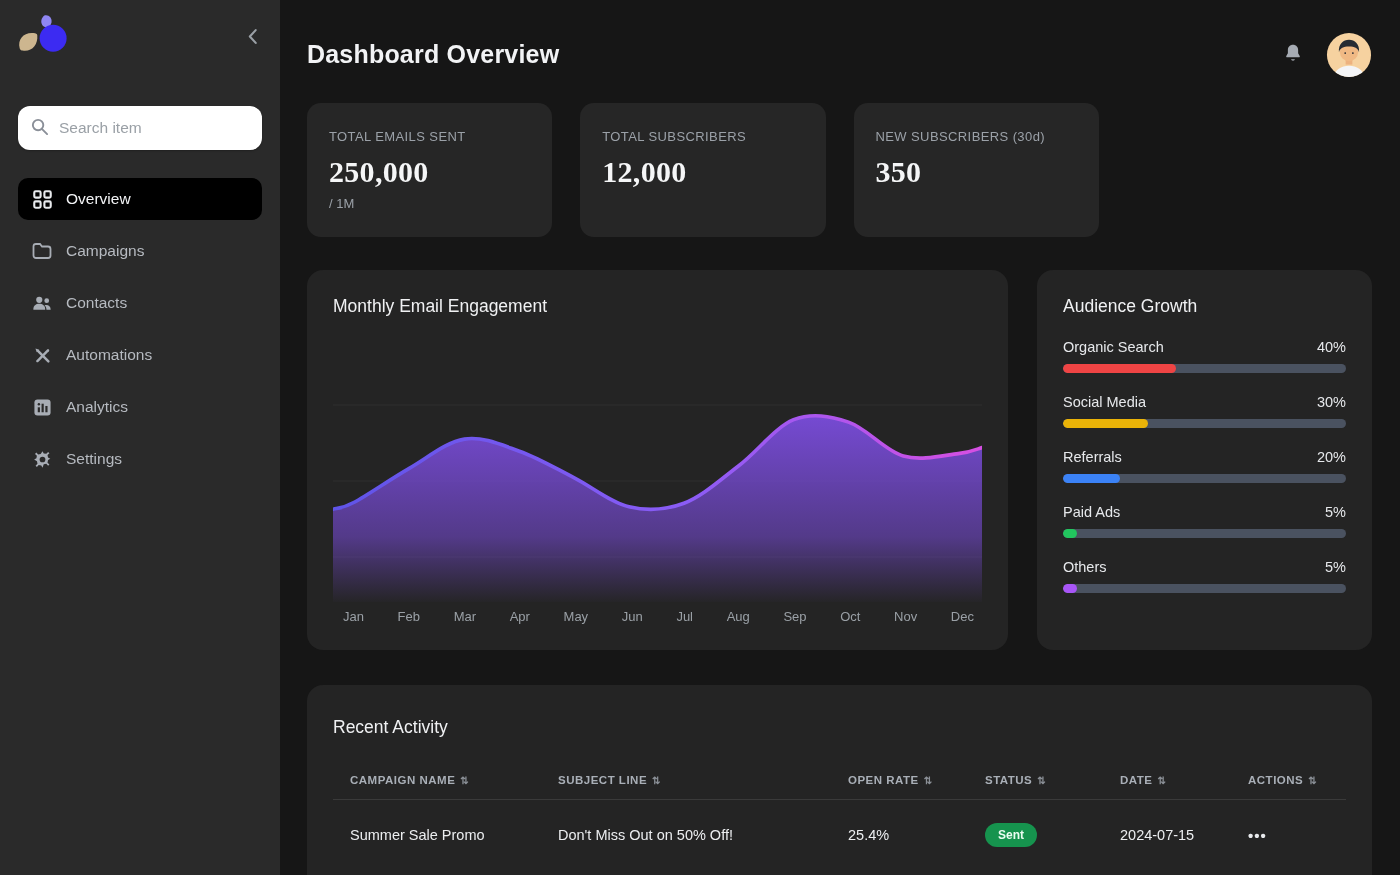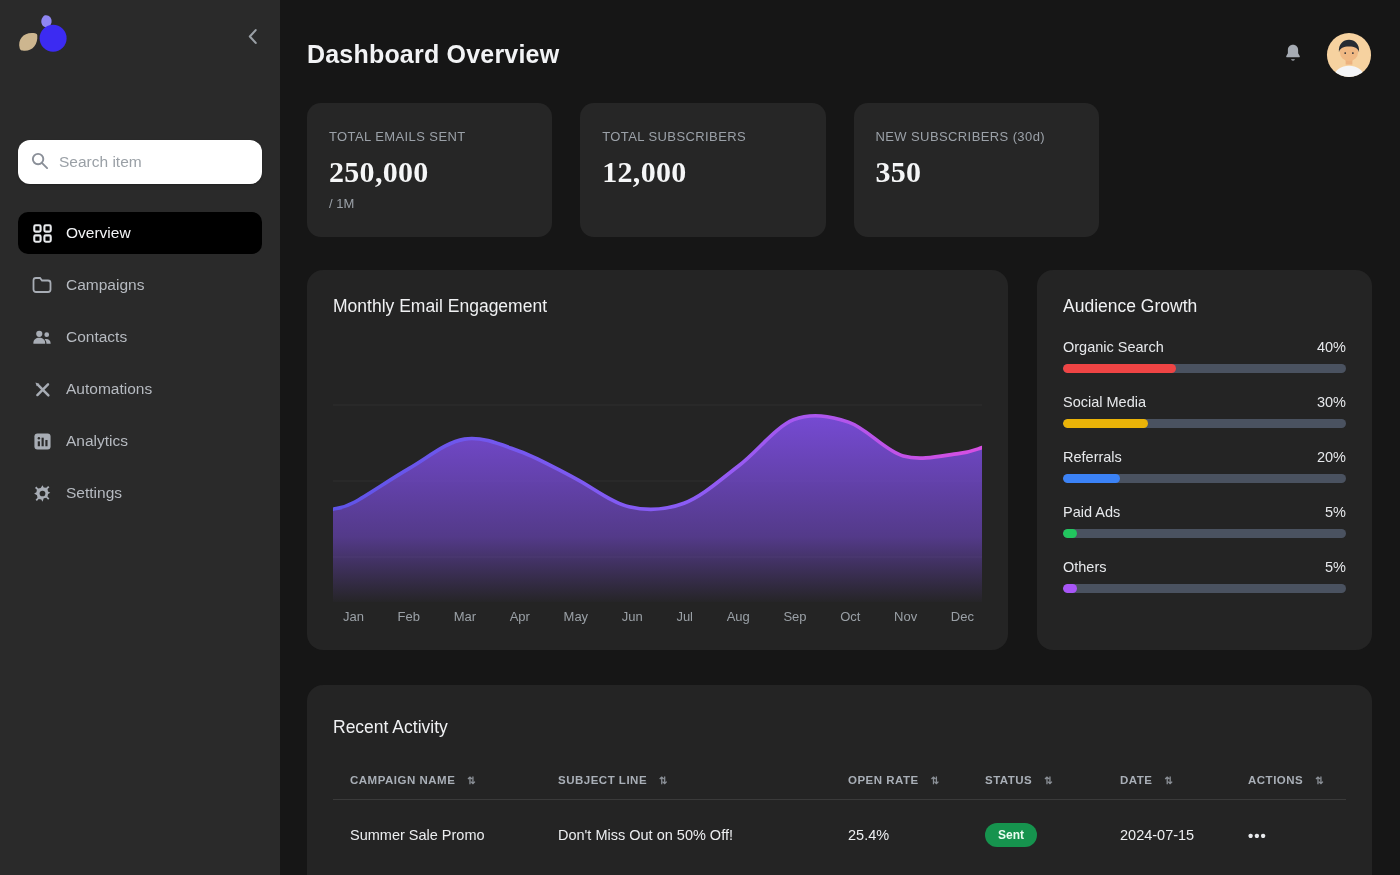--- a/index.html
+++ b/index.html
@@ -16,21 +16,20 @@
     background:#2a2a2a; padding:10px 18px 0 18px;
     position:relative;
   }
   .logo-row { display:flex; justify-content:space-between; align-items:flex-start; height:96px; }
   .logo { margin-top:2px; margin-left:-4px; }
   .collapse-btn { margin-top:16px; margin-right:2px; background:none; border:none; cursor:pointer; padding:2px; }
   .search-box {
     height:44px; background:#ffffff; border-radius:12px;
     display:flex; align-items:center; padding:0 12px; gap:10px;
     box-shadow:0 1px 2px rgba(0,0,0,.25);
-    margin-top:34px;
   }
   .search-box input {
     border:none; outline:none; background:transparent; flex:1;
     font-size:15.5px; color:#30343a; font-family:"Liberation Sans", sans-serif;
   }
   .search-box input::placeholder { color:#9aa0a6; }
   .nav { margin-top:28px; list-style:none; }
   .nav li {
     height:42px; display:flex; align-items:center; gap:14px;
     padding:0 14px; margin-bottom:10px; border-radius:10px;
@@ -67,21 +66,21 @@
   .ag-head { display:flex; justify-content:space-between; margin-bottom:9px; }
   .ag-label { font-size:14.5px; color:#e6e8eb; }
   .ag-value { font-size:14.5px; color:#e6e8eb; }
   .ag-track { height:9px; border-radius:5px; overflow:hidden; }
   .ag-fill { height:100%; border-radius:5px; }
   
   .activity { margin-top:35px; min-height:240px; }
   .activity .panel-title { margin-top:6px; }
   .table { margin-top:36px; }
   .thead, .trow { display:grid; grid-template-columns:208px 290px 137px 135px 128px 1fr; align-items:center; padding-left:17px; }
-  .th { font-size:11.5px; font-weight:700; color:#a9afb7; letter-spacing:.5px; cursor:pointer; display:flex; align-items:center; gap:12px; }
+  .th { font-size:11.5px; font-weight:700; color:#a9afb7; letter-spacing:.5px; cursor:pointer; display:flex; align-items:center; gap:5px; }
   .sort { font-size:10px; color:#8b9097; }
   .divider { border-bottom:1px solid #3a3a3a; margin-top:13px; }
   .trow { padding-top:23px; font-size:14.5px; color:#eceef0; }
   .badge {
     display:inline-block; padding:5px 13px; border-radius:13px;
     font-size:12px; font-weight:700; color:#eafcf1;
   }
   .dots { font-size:15px; font-weight:700; letter-spacing:1px; color:#e8eaed; background:none; border:none; cursor:pointer; }
 </style>
 </head>

